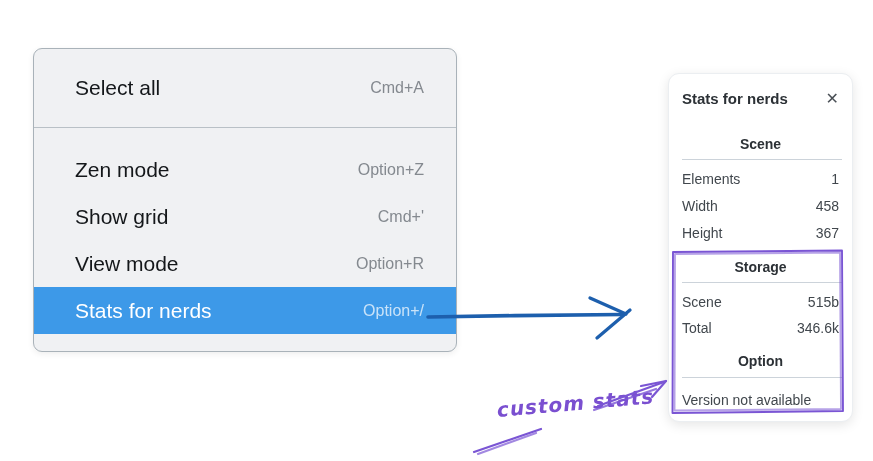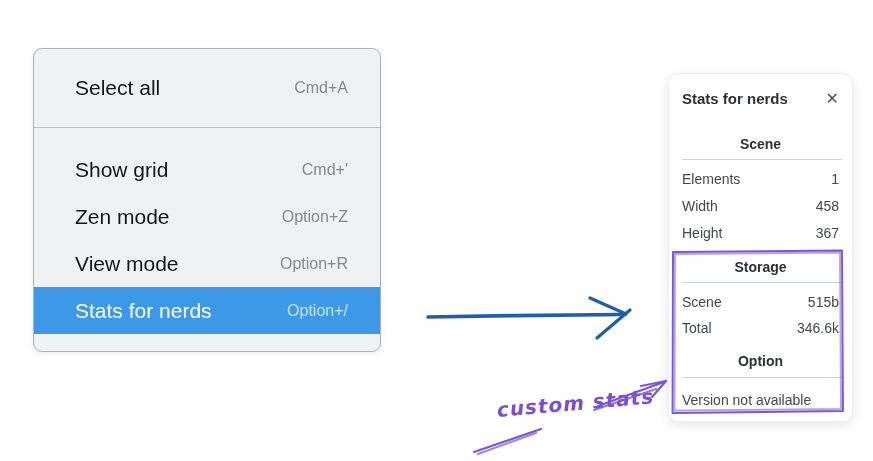--- a/index.html
+++ b/index.html
@@ -3,21 +3,21 @@
 <meta charset="utf-8">
 <style>
   html,body{margin:0;padding:0;}
   body{
     width:873px;height:461px;position:relative;background:#ffffff;
     font-family:"Liberation Sans", sans-serif;overflow:hidden;
   }
 
   
   .menu{
-    position:absolute;left:33px;top:48px;width:348px;height:304px;
+    position:absolute;left:33px;top:48px;width:424px;height:304px;
     background:#f0f1f3;border:1px solid #a9b2b9;border-radius:9px;
     box-sizing:border-box;overflow:hidden;
     box-shadow:0 2px 6px rgba(0,0,0,0.07);
     font-size:21px;color:#14171a;
   }
   .menu-row{
     display:flex;justify-content:space-between;align-items:center;
     height:47px;padding:0 32px 0 41px;
   }
   .menu-row.first{height:78px;}
@@ -67,26 +67,26 @@
 <body>
 
 <div class="menu">
   <div class="menu-row first">
     <span class="mi-label">Select all</span>
     <span class="mi-shortcut">Cmd+A</span>
   </div>
   <div class="menu-sep"></div>
   <div class="menu-group">
     <div class="menu-row">
+      <span class="mi-label">Zen mode</span>
+      <span class="mi-shortcut">Option+Z</span>
+    </div>
+    <div class="menu-row">
       <span class="mi-label">Show grid</span>
       <span class="mi-shortcut">Cmd+'</span>
-    </div>
-    <div class="menu-row">
-      <span class="mi-label">Zen mode</span>
-      <span class="mi-shortcut">Option+Z</span>
     </div>
     <div class="menu-row">
       <span class="mi-label">View mode</span>
       <span class="mi-shortcut">Option+R</span>
     </div>
     <div class="menu-row selected">
       <span class="mi-label">Stats for nerds</span>
       <span class="mi-shortcut">Option+/</span>
     </div>
   </div>

